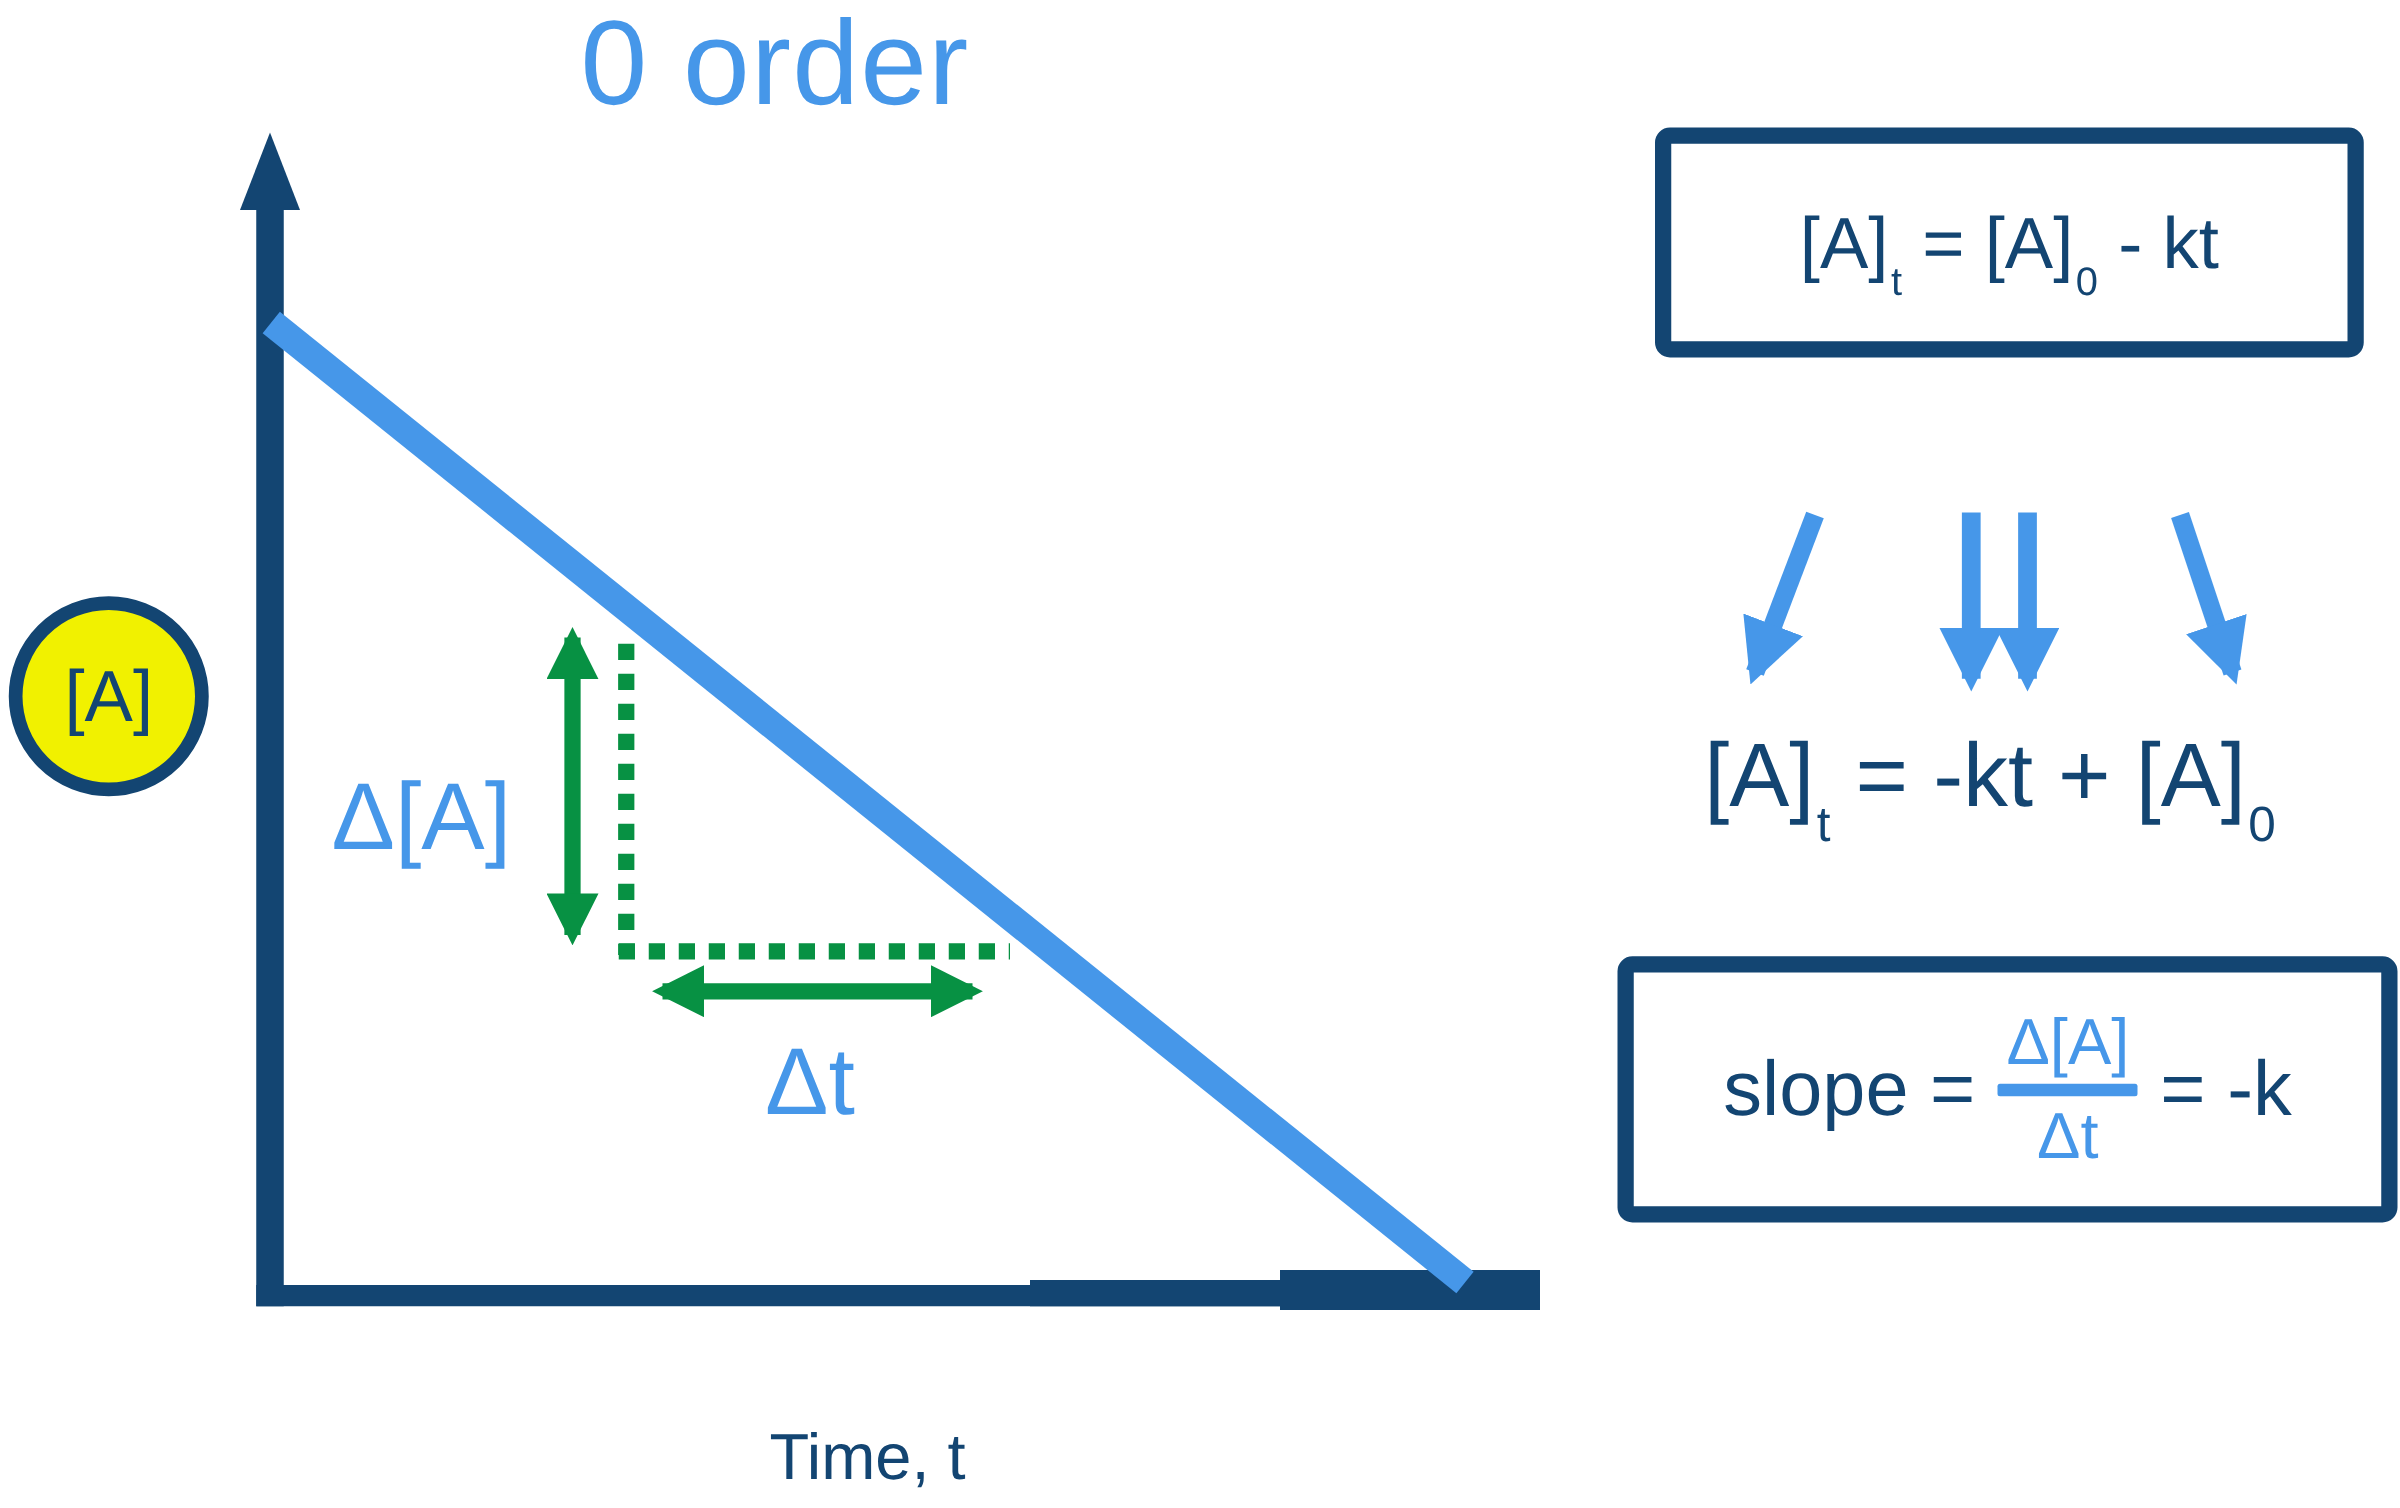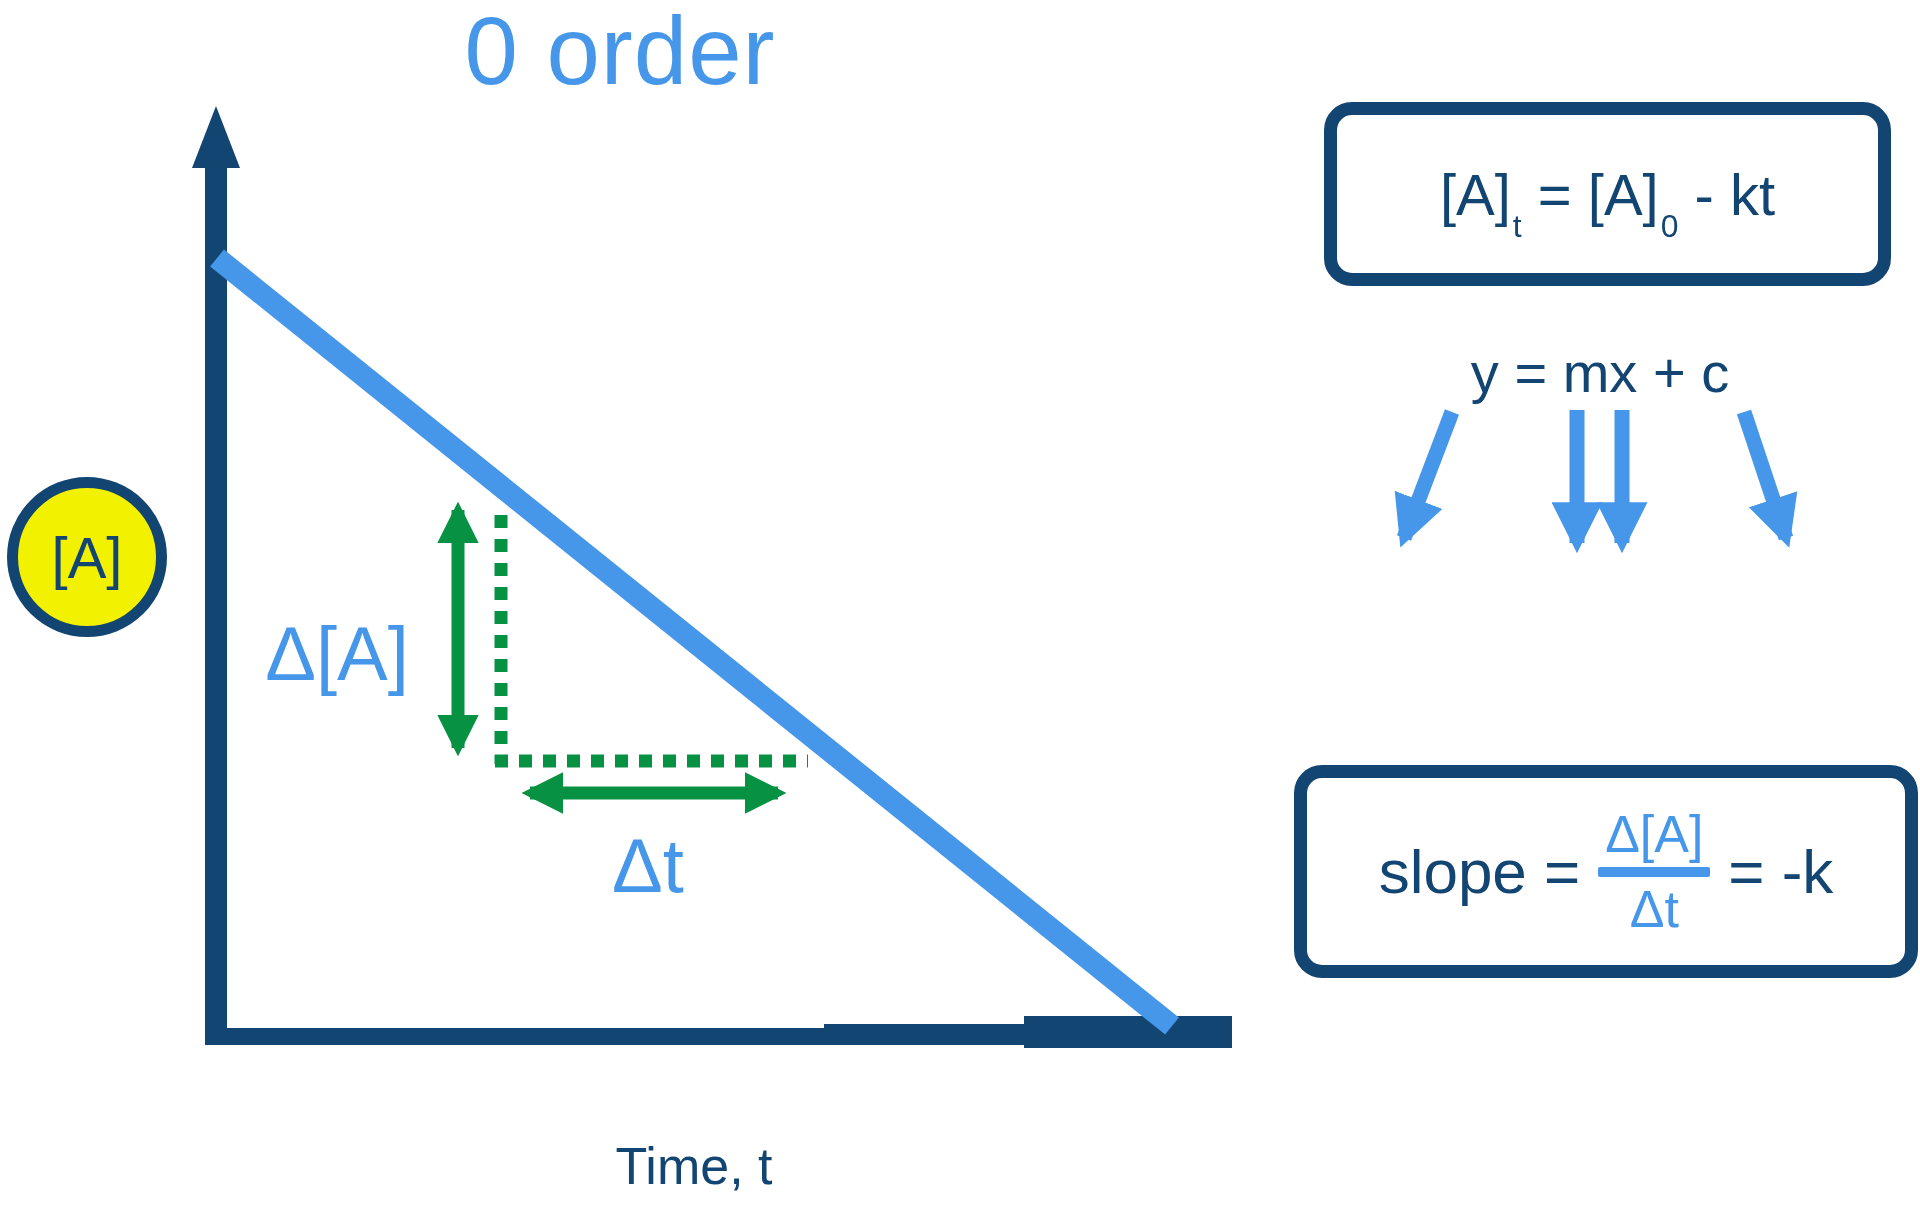--- a/index.html
+++ b/index.html
@@ -20,21 +20,21 @@
     left:7px;top:477px;width:160px;height:160px;border-radius:50%;
     background:#F1F100;border:11px solid #134572;box-sizing:border-box;
     display:flex;align-items:center;justify-content:center;
     font-size:58px;color:#134572;
   }
   .delta-a{left:337px;top:610px;transform:translateX(-50%);font-size:76px;white-space:nowrap;}
   .delta-t{left:648px;top:822px;transform:translateX(-50%);font-size:76px;white-space:nowrap;}
   .time-label{left:694px;top:1136px;transform:translateX(-50%);font-size:52px;white-space:nowrap;}
 
   .eq-box{
-    border:13px solid #134572;border-radius:28px;box-sizing:border-box;
+    border:13px solid #134572;border-radius:12px;box-sizing:border-box;
     display:flex;align-items:center;justify-content:center;background:#ffffff;
   }
   .box1{left:1324px;top:102px;width:567px;height:184px;font-size:58px;}
   .box2{left:1294px;top:732px;width:624px;height:213px;font-size:62px;gap:18px;margin-top:33px;}
   .eq{color:#134572;white-space:pre;}
   .eq sub{font-size:0.55em;position:relative;top:0.32em;line-height:0;margin-left:2px;}
 
   .ymxc{left:1600px;top:340px;transform:translateX(-50%);font-size:56px;white-space:nowrap;}
   .eq2{left:1592px;top:580px;transform:translateX(-50%);font-size:72px;}
 
@@ -87,22 +87,22 @@
   </div>
 
   <div class="abs delta-a lblue">Δ[A]</div>
   <div class="abs delta-t lblue">Δt</div>
   <div class="abs time-label navy">Time, t</div>
 
   <div class="abs eq-box box1">
     <div class="eq"><span>[A]</span><sub>t</sub><span> = [A]</span><sub>0</sub><span> - kt</span></div>
   </div>
 
-  <div class="abs ymxc navy">y = mx + c</div>
 
+  <div class="abs eq2 eq"><span>[A]</span><sub>t</sub><span> = -kt + [A]</span><sub>0</sub></div>
 
   <div class="abs eq-box box2">
     <span class="navy">slope =</span>
     <span class="fraction">
       <span class="num">Δ[A]</span>
       <span class="bar"></span>
       <span class="den">Δt</span>
     </span>
     <span class="navy">= -k</span>
   </div>

